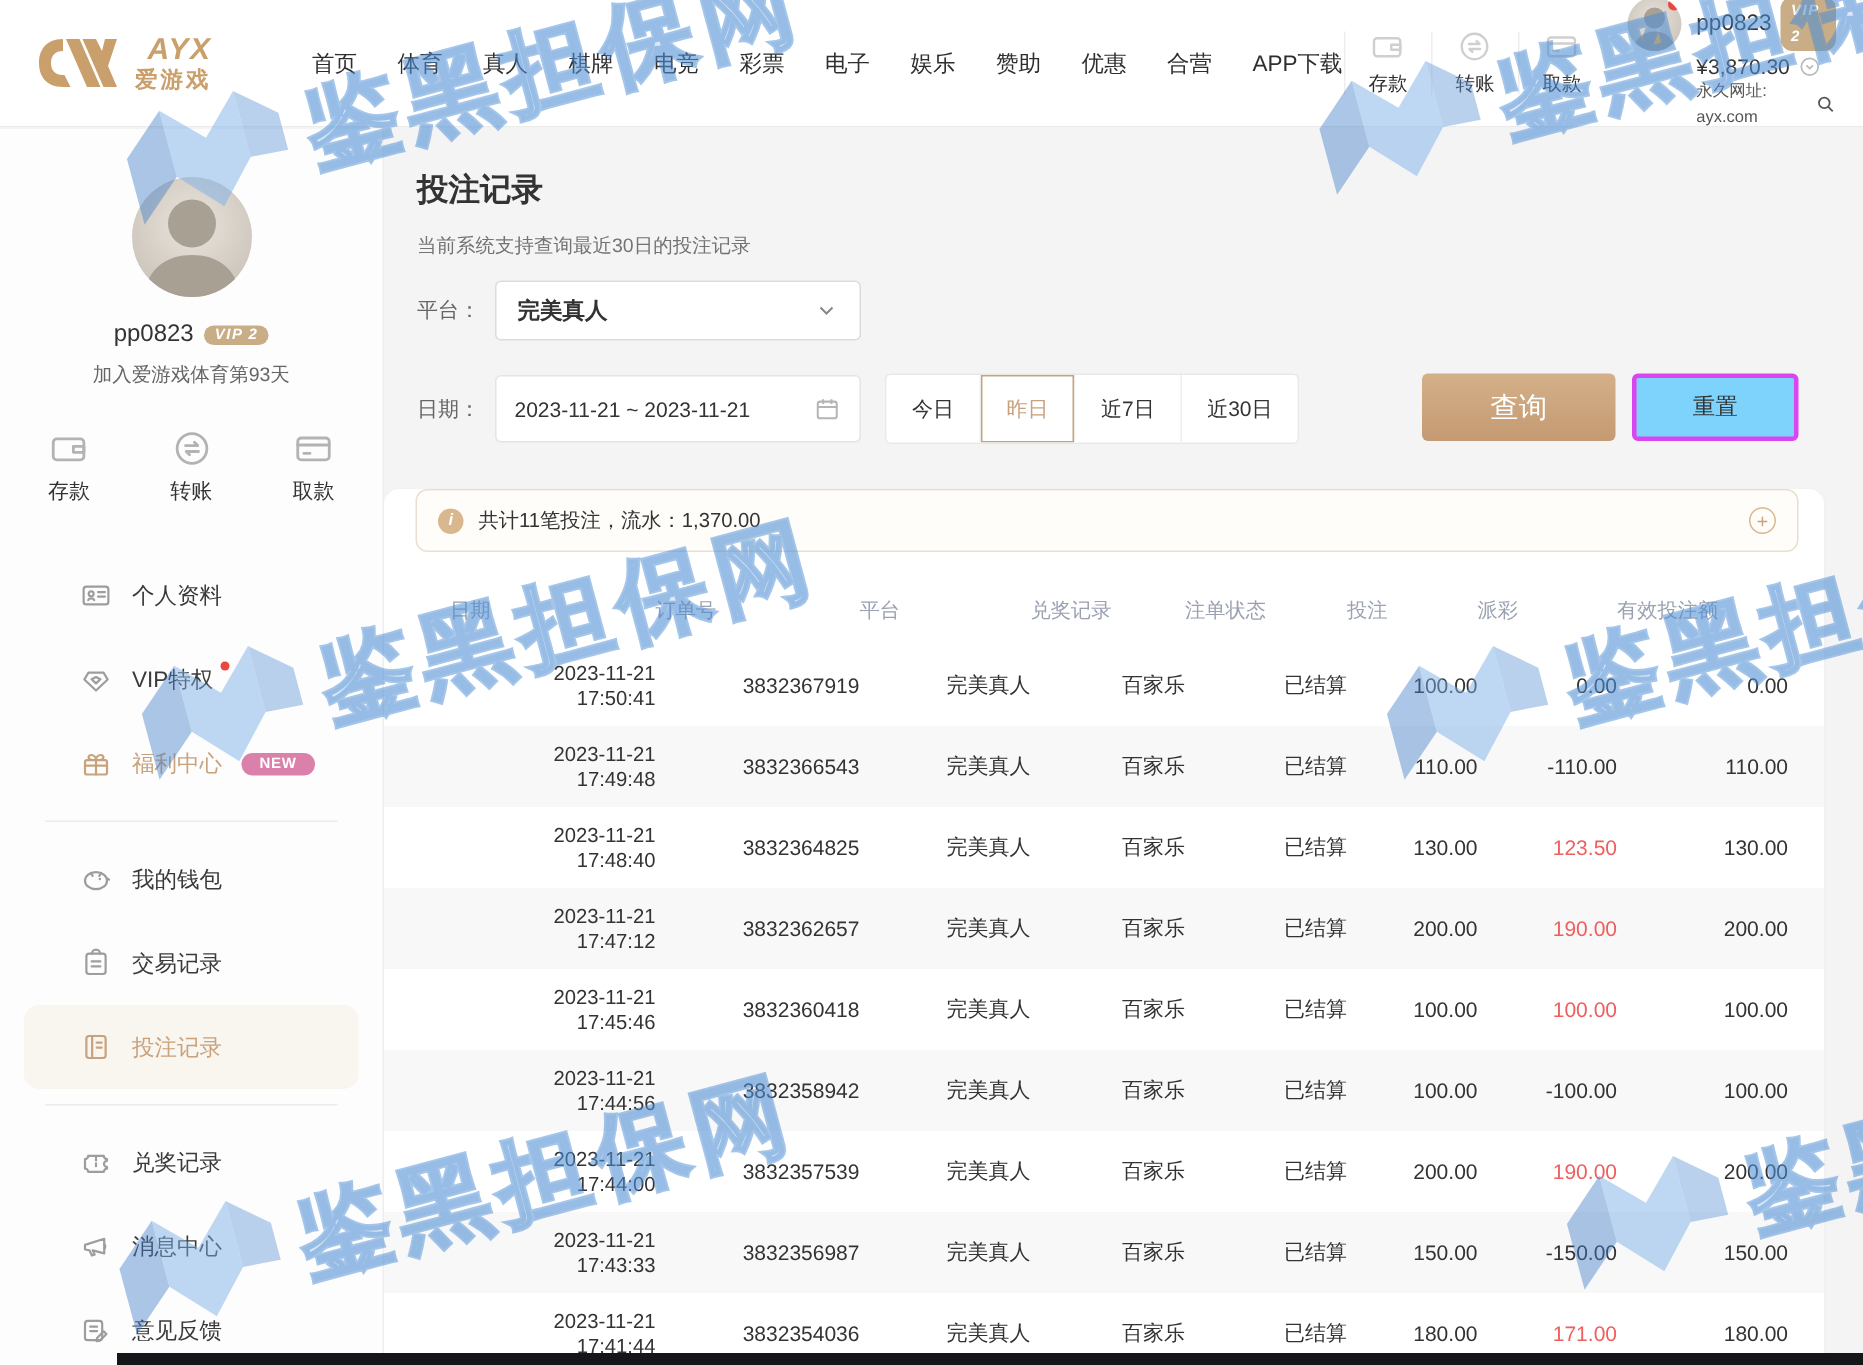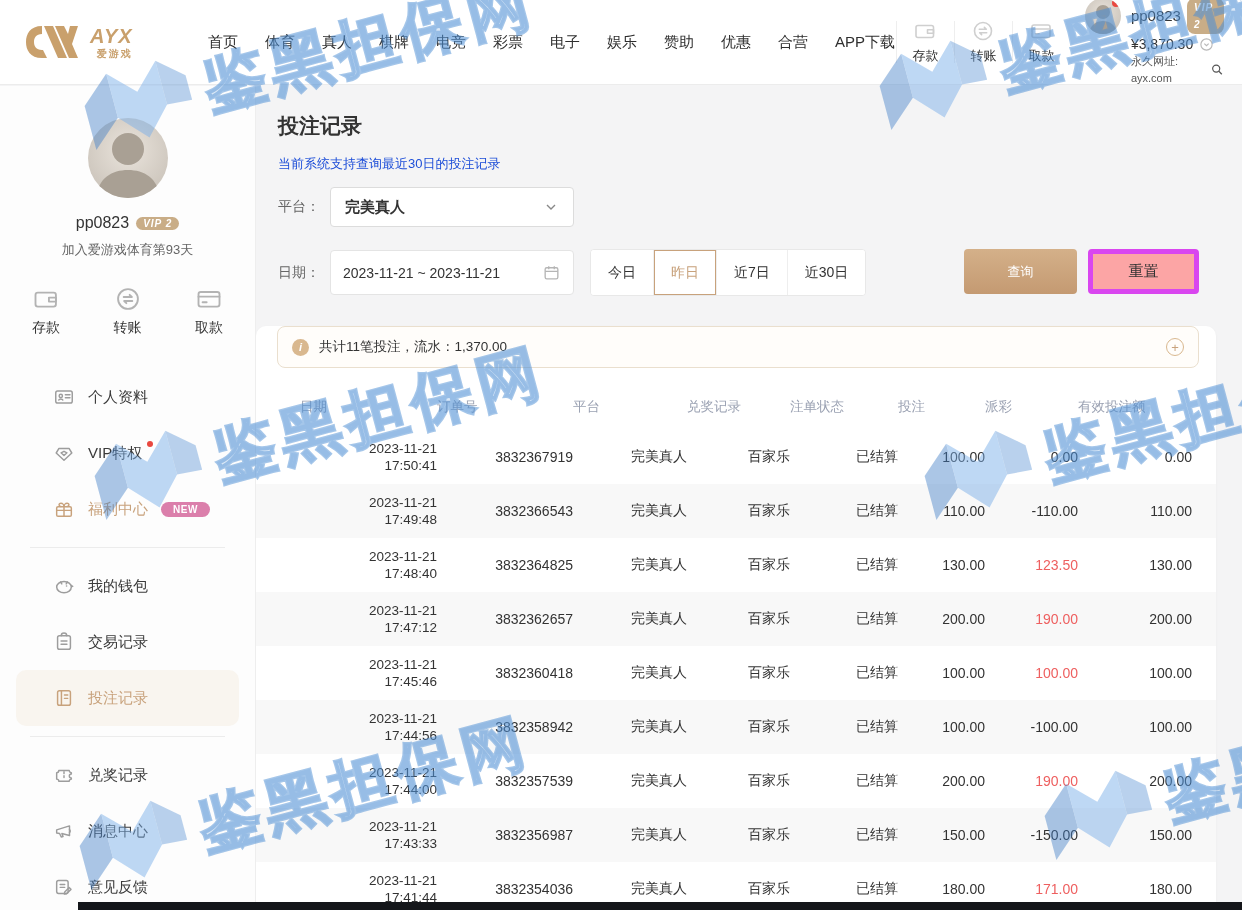--- a/index.html
+++ b/index.html
@@ -5,21 +5,21 @@
   * { margin:0; padding:0; box-sizing:border-box; }
   html,body { width:1242px; height:910px; overflow:hidden; }
   body { font-family:"Liberation Sans","DejaVu Sans",sans-serif; background:#f4f4f5; color:#333; position:relative; }
 
   
   .topbar { position:absolute; left:0; top:0; width:1242px; height:85px; background:#fff; border-bottom:1px solid #ececec; display:flex; align-items:center; padding:0 18px 0 20px; z-index:5; }
   .logo { display:flex; align-items:center; gap:8px; width:150px; flex:0 0 auto;text-align:right; }
   .logo-mark { width:62px; height:44px; }
   .logo-text { display:flex; flex-direction:column; line-height:1; }
   .logo-en { font-size:20px; font-weight:bold; font-style:italic; color:#c9a06c; letter-spacing:1px; }
-  .logo-cn { font-size:10px; font-weight:bold; color:#c9a06c; margin-top:3px; letter-spacing:2px; }
+  .logo-cn { font-size:15px; font-weight:bold; color:#c9a06c; margin-top:3px; letter-spacing:2px; }
   .nav { display:flex; align-items:center; gap:27px; margin-left:38px; }
   .nav-item { font-size:15px; color:#2e2e2e; cursor:pointer; white-space:nowrap; }
   .top-right { margin-left:auto; display:flex; align-items:center; }
   .top-qa { display:flex; flex-direction:column; align-items:center; width:55px; color:#2e2e2e; position:relative; cursor:pointer; }
   .top-qa .qa-icon { color:#cfcfcf; height:24px; }
   .top-qa .qa-label { font-size:13px; margin-top:4px; }
   .qa-sep { width:1px; height:42px; background:#eee; margin:0 1px; }
   .userbox { display:flex; align-items:flex-start; gap:10px; margin-left:16px; }
   .avatar { width:36px; height:36px; border-radius:50%; background:radial-gradient(circle at 50% 40%, #e8e2da 0%, #cfc8bf 70%); position:relative; overflow:hidden; flex:0 0 auto; }
   .avatar svg { position:absolute; left:0; top:0; }
@@ -51,37 +51,37 @@
   .menu-item.gold .mi-icon { color:#c8a27c; }
   .menu-item.active { background:#f9f5ef; border-radius:10px; margin:0 16px; padding-left:37px; color:#c8a27c; }
   .menu-item.active .mi-icon { color:#c8a27c; }
   .menu-divider { height:1px; background:#ececec; margin:10px 30px; }
   .red-dot { width:6px; height:6px; background:#e9483f; border-radius:50%; align-self:flex-start; margin:16px 0 0 -8px; }
   .new-badge { background:#db7fab; color:#fff; font-size:10px; font-weight:bold; border-radius:9px; padding:2px 12px; letter-spacing:.5px; }
 
   
   .main { position:absolute; left:256px; top:86px; right:0; bottom:0; padding:26px 26px 0 0; }
   .page-title { font-size:21px; color:#333; padding-left:22px; }
-  .page-sub { font-size:13px; color:#1d4ed8; margin-top:15px; padding-left:22px; }
+  .page-sub { font-size:13px; color:#737373; margin-top:15px; padding-left:22px; }
   .filter-row { display:flex; align-items:center; margin-top:14px; padding-left:22px; position:relative; width:960px; }
   .filter-label { font-size:14px; color:#666; width:52px; flex:0 0 auto; }
   .select-box { width:244px; height:40px; background:#fff; border:1px solid #dcdcdc; border-radius:4px; display:flex; align-items:center; justify-content:space-between; padding:0 14px; cursor:pointer; }
   .select-value { font-size:15px; color:#333; font-weight:bold; }
   .select-box .chev { color:#888; height:16px; }
   .date-row { margin-top:22px; }
   .date-box { width:244px; height:45px; background:#fff; border:1px solid #e4e4e4; border-radius:4px; display:flex; align-items:center; justify-content:space-between; padding:0 12px; cursor:pointer; }
   .date-value { font-size:14px; color:#333; }
   .cal-ic { color:#b5b5b5; height:19px; }
   .ranges { display:flex; margin-left:16px; border:1px solid #e8e8e8; border-radius:4px; background:#fff; overflow:hidden; }
   .range-btn { height:45px; padding:0 17px; display:flex; align-items:center; font-size:14px; color:#333; border-right:1px solid #eee; cursor:pointer; background:#fff;text-align:center; }
   .range-btn:last-child { border-right:none; }
   .range-btn.active { color:#c8a27c; box-shadow:inset 0 0 0 1px #c8a27c; }
   .fr-actions { position:absolute; right:17px; top:0; display:flex; gap:11px; }
-  .btn-query { width:113px; height:45px; border:none; border-radius:4px; background:linear-gradient(180deg,#d4b089,#c49a72); color:#fff; font-size:13px; cursor:pointer; font-family:inherit; }
-  .btn-reset { width:111px; height:45px; border:5px solid #d946ef; border-radius:4px; background:#fca5a5; color:#333; font-size:15px; cursor:pointer; font-family:inherit; }
+  .btn-query { width:129px; height:45px; border:none; border-radius:4px; background:linear-gradient(180deg,#d4b089,#c49a72); color:#fff; font-size:19px; cursor:pointer; font-family:inherit; }
+  .btn-reset { width:111px; height:45px; border:3px solid #d946ef; border-radius:4px; background:#7dd3fc; color:#333; font-size:15px; cursor:pointer; font-family:inherit; }
 
   
   .card { width:960px; margin-top:30px; background:#fff; border-radius:10px 10px 0 0; box-shadow:0 1px 3px rgba(0,0,0,0.04); min-height:600px; }
   .summary-bar { margin:20px 17px 0 21px; height:42px; border:1px solid #eadfce; border-radius:8px; background:#fffdfa; display:flex; align-items:center; padding:0 14px; }
   .info-ic { width:17px; height:17px; border-radius:50%; background:#d9b88f; color:#fff; font-size:11px; font-weight:bold; display:flex; align-items:center; justify-content:center; font-style:italic; flex:0 0 auto; }
   .summary-text { font-size:13.5px; color:#333; margin-left:10px; }
   .plus-ic { margin-left:auto; width:18px; height:18px; border-radius:50%; border:1px solid #d9b88f; color:#c8a27c; font-size:13px; display:flex; align-items:center; justify-content:center; cursor:pointer; }
   .t-head,.t-row { display:grid; grid-template-columns:137px 136px 114px 103px 108px 87px 93px 1fr; align-items:center; padding:0 24px 0 44px; }
   .t-head { height:46px; margin-top:16px; }
   .t-head span { font-size:13.5px; color:#9aa1b2; }

